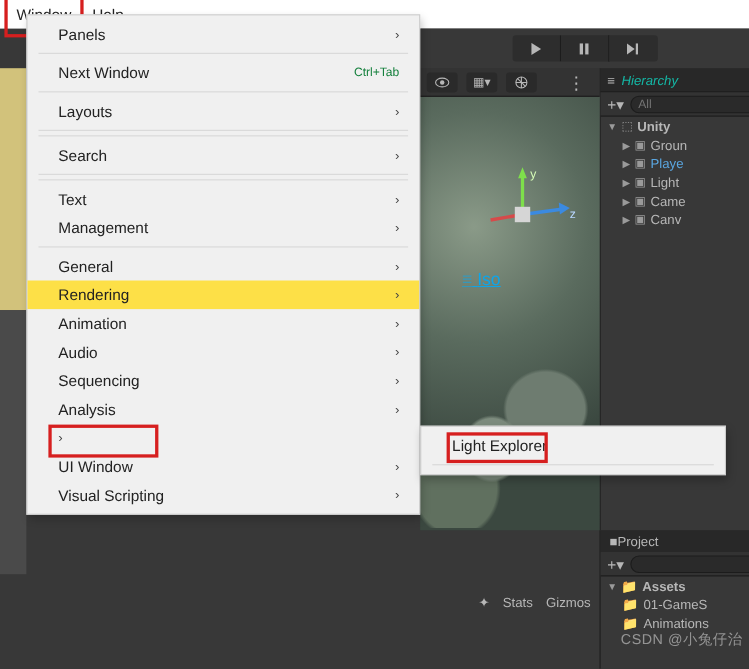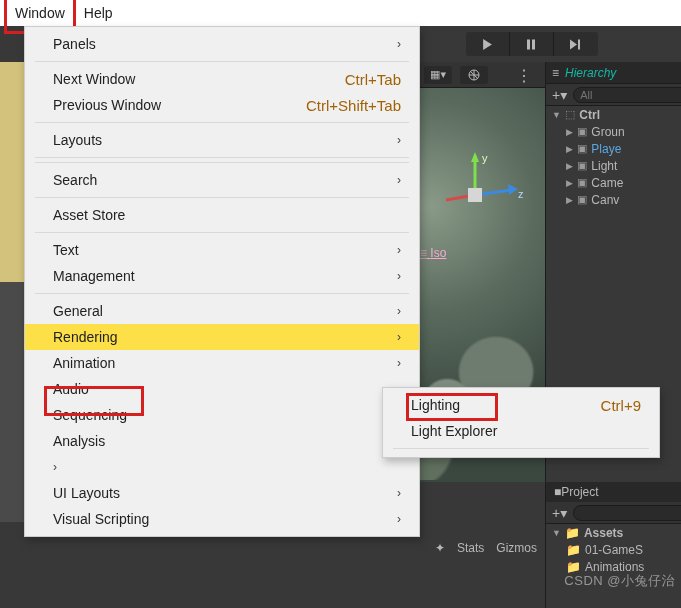--- a/index.html
+++ b/index.html
@@ -9,29 +9,29 @@
   .menubar {
     position: absolute; left: 0; top: 0; right: 0; height: 26px;
     background: #fff; display: flex; align-items: center; padding: 0 4px;
     font-size: 14px; color: #222;
   }
   .menubar-item { padding: 10px 8px; cursor: default; }
   .highlight-red { border: 3px solid #d61f1f; }
 
   
   .dropdown {
-    position: absolute; left: 24px; top: 26px; width: 396px;
+    position: absolute; left: 24px; top: 13px; width: 358px;
     background: #f0f0f0; border: 1px solid #ccc; box-shadow: 2px 4px 8px rgba(0,0,0,.25);
     padding: 4px 0; z-index: 10;
   }
   .menu-row {
     display: flex; align-items: center; justify-content: space-between;
     height: 26px; padding: 0 18px 0 28px; font-size: 14px; color: #222;
   }
-  .menu-row .shortcut { color: #a16207; font-size: 15px; }
+  .menu-row .shortcut { color: #15803d; font-size: 11px; }
   .menu-row .arrow { color: #444; font-size: 12px; }
   .menu-row.hover { background: #fde047; }
   .sep { height: 1px; background: #d8d8d8; margin: 4px 10px; }
 
   .render-highlight {
     position: absolute; left: 44px; top: 386px; width: 100px; height: 30px;
     border: 3px solid #d61f1f; z-index: 15; pointer-events: none;
   }
   .lighting-highlight {
     position: absolute; left: 406px; top: 393px; width: 92px; height: 28px;
@@ -81,21 +81,21 @@
   .scene-toolbar {
     position:absolute; left:382px; top:62px; width:163px; height:26px;
     background:#333; display:flex; align-items:center; gap:8px; padding:0 6px;
     border-bottom:1px solid #1c1c1c; color:#b7b7b7; font-size:11px; z-index:2;
   }
   .toggle-pill { width:28px; height:18px; border-radius:3px; background:#2a2a2a; display:flex; align-items:center; justify-content:center; }
 
   .gizmo {
     position:absolute; left:440px; top:150px; z-index:3; pointer-events:none;
   }
-  .iso-lbl { position:absolute; left:420px; top:246px; color:#f9a8d4; font-size:12px; z-index:3;text-decoration:underline; }
+  .iso-lbl { position:absolute; left:420px; top:246px; color:#0ea5e9; font-size:16px; z-index:3;text-decoration:underline; }
 
   .more-dots {
     position:absolute; left:516px; top:66px; color:#b7b7b7; font-size:16px; z-index:3;
   }
 
   .yellow-strip { position:absolute; left:0; top:62px; width:24px; height:220px; background:#d2c27b; }
   .gray-strip { position:absolute; left:0; top:282px; width:24px; height:240px; background:#4a4a4a; }
 
   
   .project {
@@ -198,21 +198,21 @@
     <span>≡</span>
     <span class="title">Hierarchy</span>
   </div>
   <div class="search-row">
     <span class="plus">+▾</span>
     <input class="search-input" placeholder="All" style="">
   </div>
   <div class="h-row">
     <span class="tri">▼</span>
     <span class="cube">⬚</span>
-    <b>Ctrl</b>
+    <b>Unity</b>
   </div>
   <div class="h-row" style="padding-left:20px">
     <span class="tri">▶</span>
     <span class="cube">▣</span>
     <span>Groun</span>
   </div>
   <div class="h-row sel" style="padding-left:20px">
     <span class="tri">▶</span>
     <span class="cube">▣</span>
     <span>Playe</span>
@@ -264,39 +264,32 @@
 <div class="dropdown">
   <div class="menu-row">
       <span>Panels</span>
       <span class="arrow">›</span>
     </div>
   <div class="sep"></div>
   <div class="menu-row">
       <span>Next Window</span>
       <span class="shortcut">Ctrl+Tab</span>
     </div>
-  <div class="menu-row">
-      <span>Previous Window</span>
-      <span class="shortcut">Ctrl+Shift+Tab</span>
-    </div>
   <div class="sep"></div>
   <div class="menu-row">
       <span>Layouts</span>
       <span class="arrow">›</span>
     </div>
   <div class="sep"></div>
   <div class="sep"></div>
   <div class="menu-row">
       <span>Search</span>
       <span class="arrow">›</span>
     </div>
   <div class="sep"></div>
-  <div class="menu-row">
-      <span>Asset Store</span>
-    </div>
   <div class="sep"></div>
   <div class="menu-row">
       <span>Text</span>
       <span class="arrow">›</span>
     </div>
   <div class="menu-row">
       <span>Management</span>
       <span class="arrow">›</span>
     </div>
   <div class="sep"></div>
@@ -321,37 +314,33 @@
       <span class="arrow">›</span>
     </div>
   <div class="menu-row">
       <span>Analysis</span>
       <span class="arrow">›</span>
     </div>
   <div class="menu-row">
       <span class="arrow">›</span>
     </div>
   <div class="menu-row">
-      <span>UI Layouts</span>
+      <span>UI Window</span>
       <span class="arrow">›</span>
     </div>
   <div class="menu-row">
       <span>Visual Scripting</span>
       <span class="arrow">›</span>
     </div>
 </div>
 
 <div class="render-highlight"></div>
 
 <div class="submenu">
   <div class="menu-row">
-      <span>Lighting</span>
-      <span class="shortcut">Ctrl+9</span>
-    </div>
-  <div class="menu-row">
       <span>Light Explorer</span>
     </div>
   <div class="sep"></div>
 </div>
 
 <div class="lighting-highlight"></div>
 
 <div class="watermark">CSDN @小兔仔治</div>
 
 </body></html>

